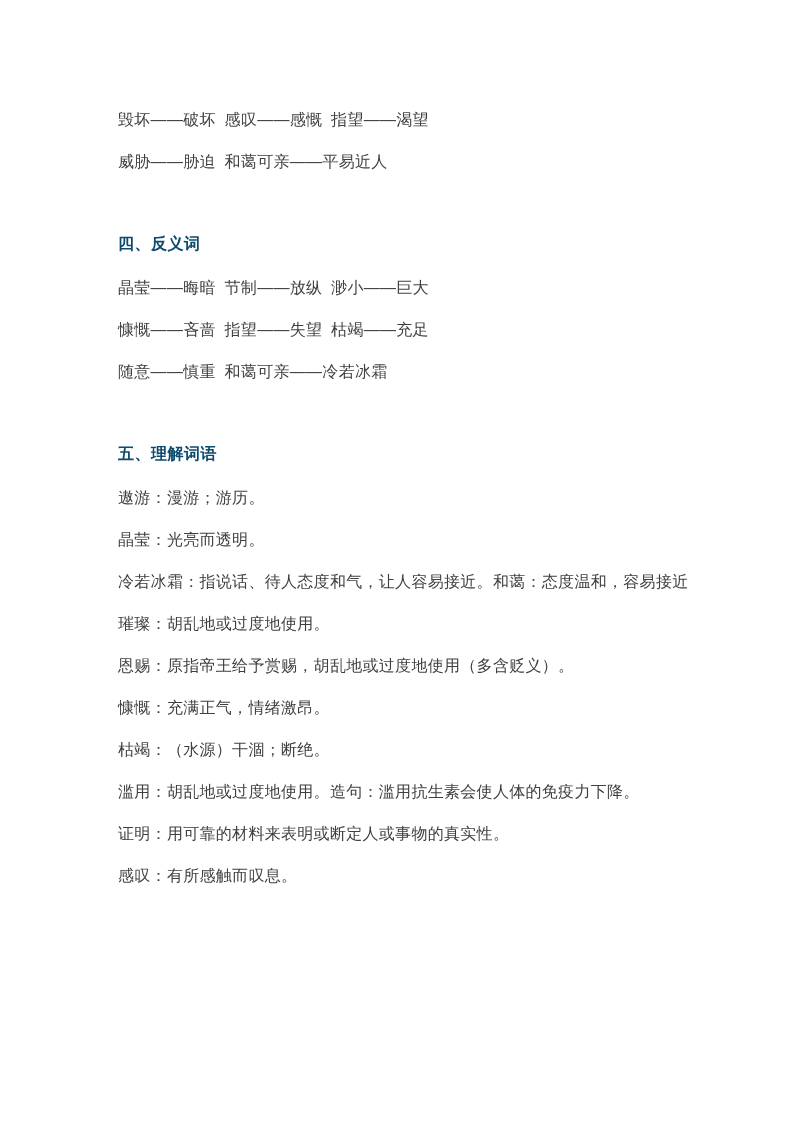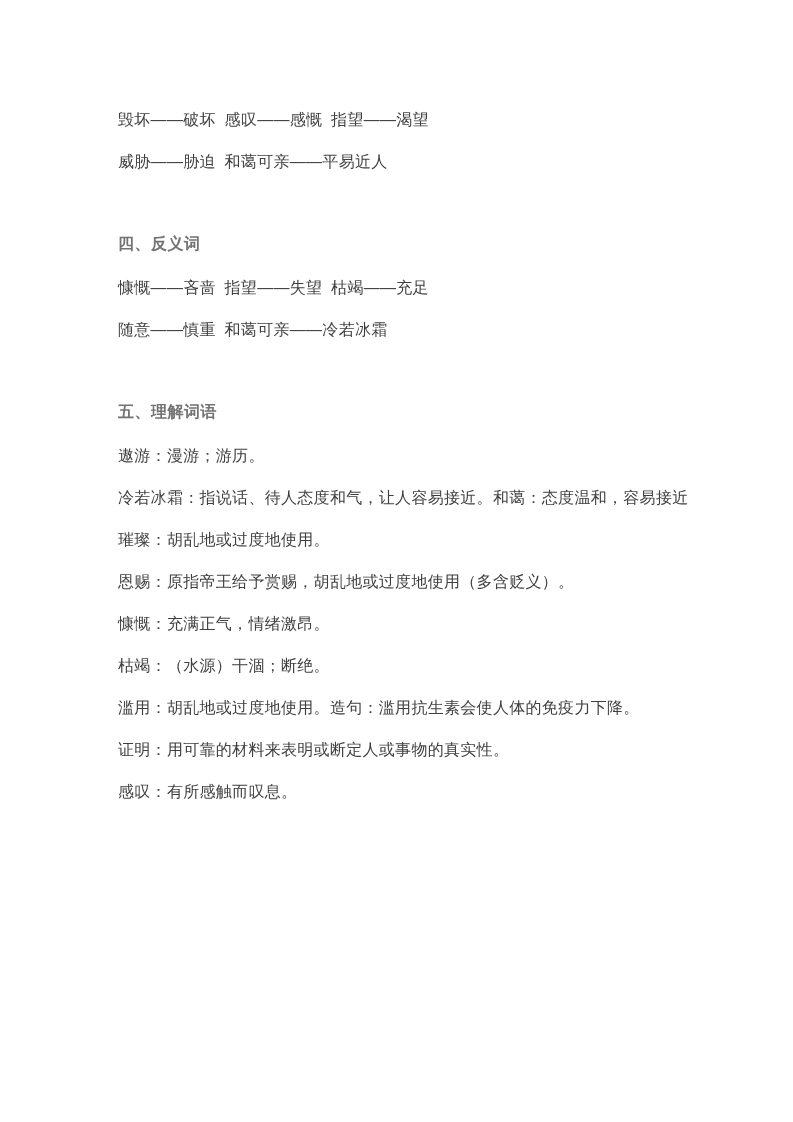--- a/index.html
+++ b/index.html
@@ -26,36 +26,38 @@
     line-height: 21px;
     color: #3f3f3f;
     font-weight: 400;
     word-spacing: 4px;
     letter-spacing: 0.3px;
   }
   p.heading {
     margin: 61px 0 23px 0;
     font-size: 16px;
     line-height: 21px;
-    color: #737373;
+    color: #0c4a6e;
     font-weight: 700;
     letter-spacing: 0.5px;
   }
 </style>
 </head>
 <body>
 
 <div class="page">
     <p class="body">毁坏——破坏 感叹——感慨 指望——渴望</p>
     <p class="body">威胁——胁迫 和蔼可亲——平易近人</p>
     <p class="heading">四、反义词</p>
+    <p class="body">晶莹——晦暗 节制——放纵 渺小——巨大</p>
     <p class="body">慷慨——吝啬 指望——失望 枯竭——充足</p>
     <p class="body">随意——慎重 和蔼可亲——冷若冰霜</p>
     <p class="heading">五、理解词语</p>
     <p class="body">遨游：漫游；游历。</p>
+    <p class="body">晶莹：光亮而透明。</p>
     <p class="body">冷若冰霜：指说话、待人态度和气，让人容易接近。和蔼：态度温和，容易接近</p>
     <p class="body">璀璨：胡乱地或过度地使用。</p>
     <p class="body">恩赐：原指帝王给予赏赐，胡乱地或过度地使用（多含贬义）。</p>
     <p class="body">慷慨：充满正气，情绪激昂。</p>
     <p class="body">枯竭：（水源）干涸；断绝。</p>
     <p class="body">滥用：胡乱地或过度地使用。造句：滥用抗生素会使人体的免疫力下降。</p>
     <p class="body">证明：用可靠的材料来表明或断定人或事物的真实性。</p>
     <p class="body">感叹：有所感触而叹息。</p>
   </div>
 

